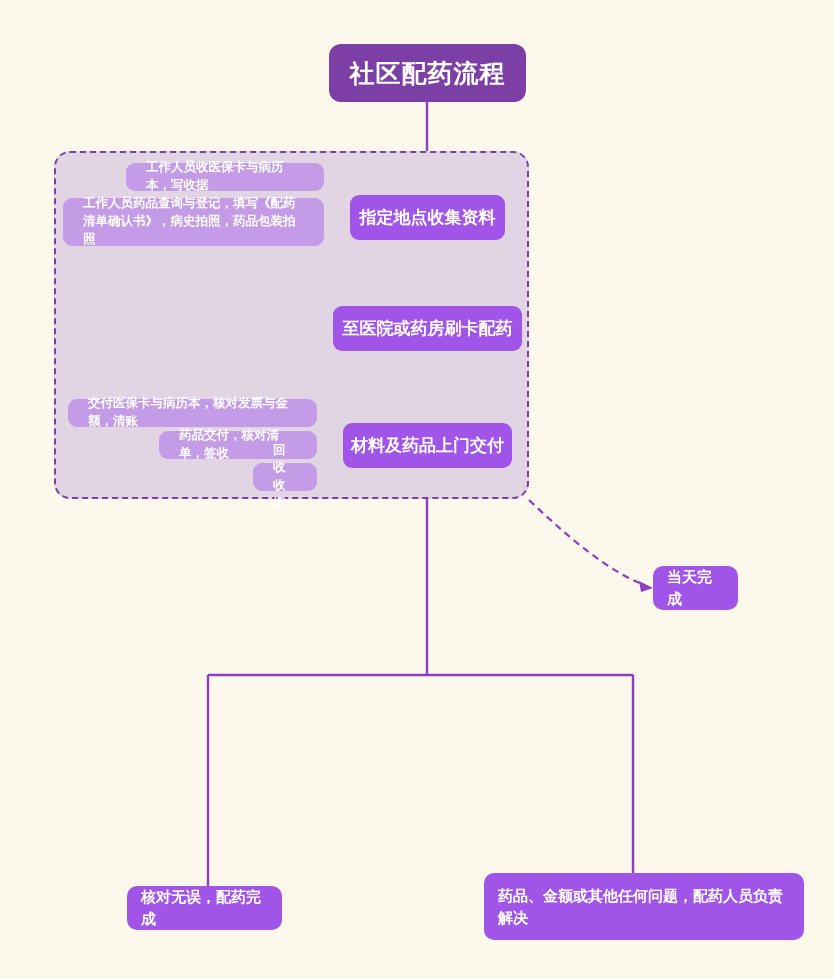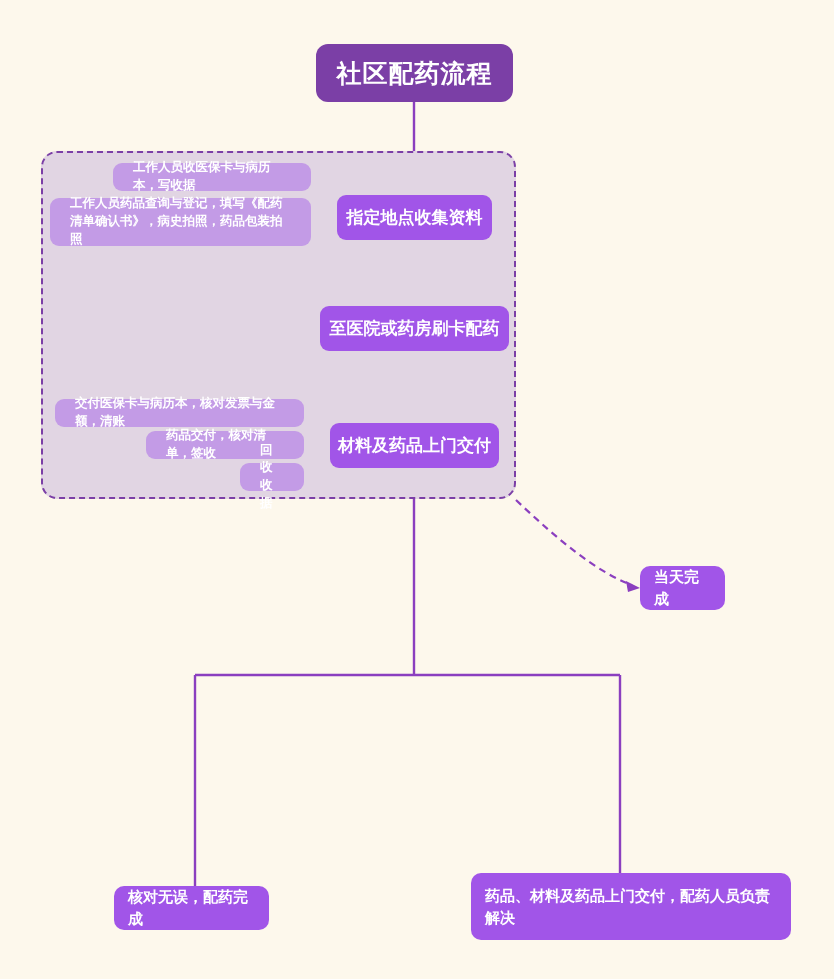--- a/index.html
+++ b/index.html
@@ -11,20 +11,21 @@
     height: 979px;
     background: #fdf8ec;
     font-family: "Liberation Sans", "DejaVu Sans", sans-serif;
     overflow: hidden;
     position: relative;
   }
   #canvas {
     position: relative;
     width: 788px;
     height: 979px;
+    margin-left: 13px;
   }
   #edges {
     position: absolute;
     left: 0;
     top: 0;
     width: 834px;
     height: 979px;
     pointer-events: none;
   }
   .node {
@@ -152,16 +153,16 @@
 
   <div class="node node-result" style="left:640px; top:566px; width:85px; height:44px; justify-content:flex-end;">
     <span>当天完成</span>
   </div>
 
   <div class="node node-result center" style="left:114px; top:886px; width:155px; height:44px;">
     <span>核对无误，配药完成</span>
   </div>
 
   <div class="node node-result center" style="left:471px; top:873px; width:320px; height:67px;">
-    <span>药品、材料及药品上门交付，配药人员负责解决</span>
+    <span>药品、金额或其他任何问题，配药人员负责解决</span>
   </div>
 
 </div>
 
 </body></html>

